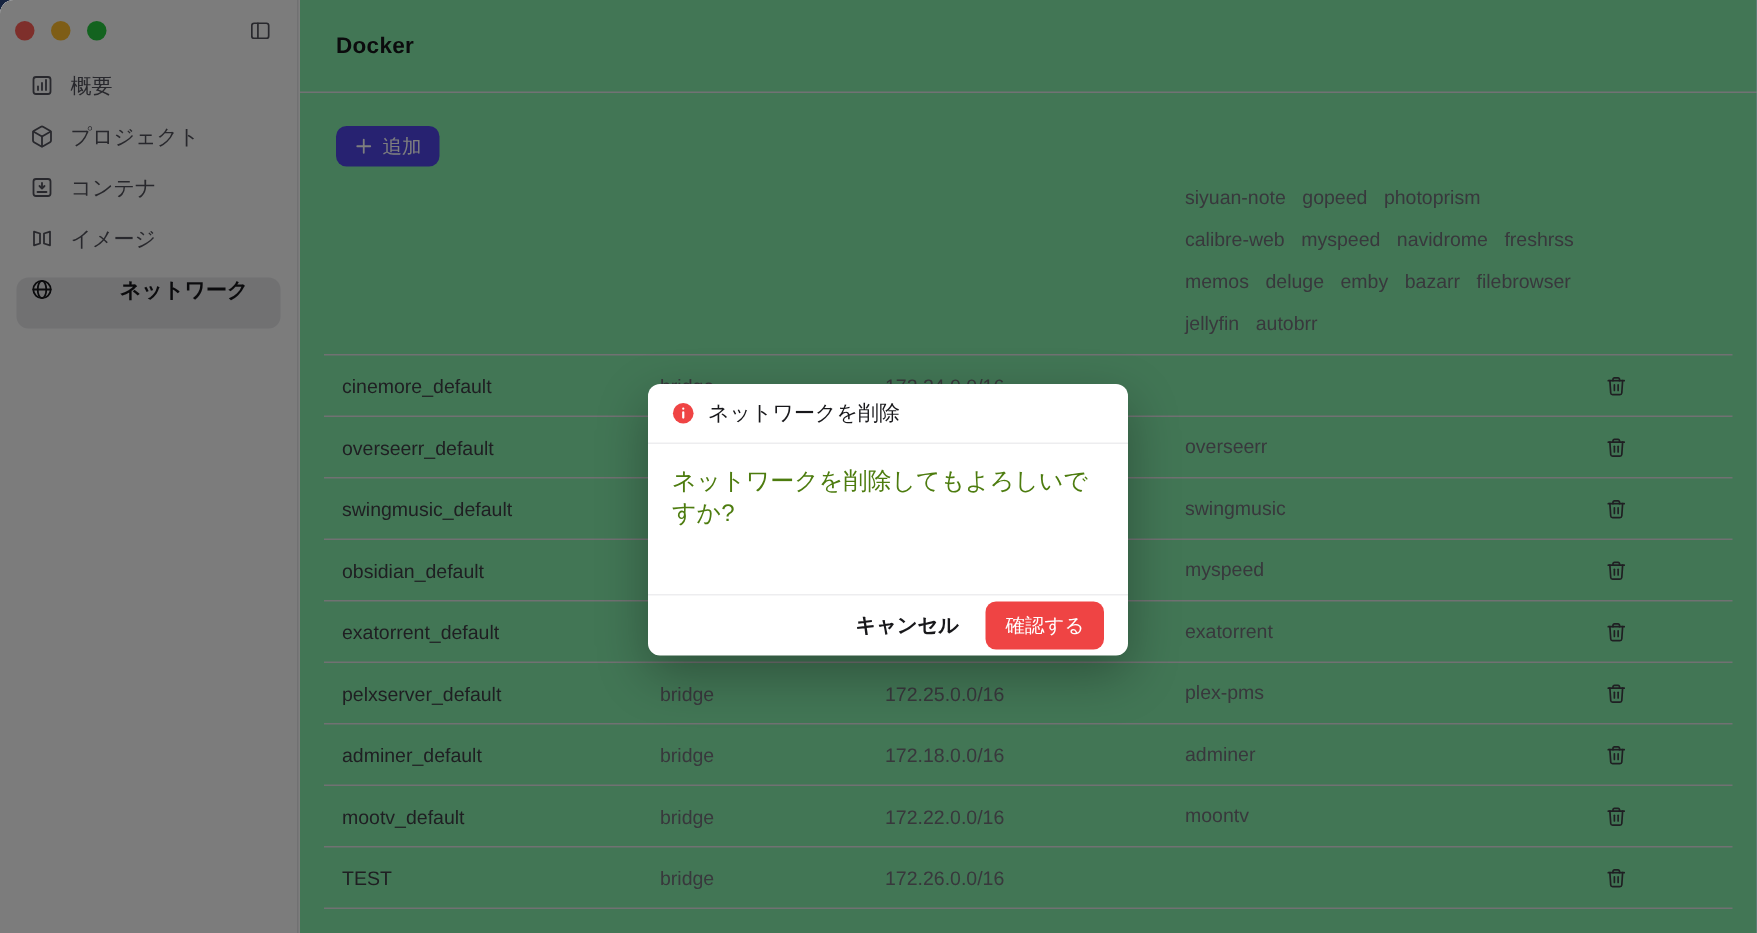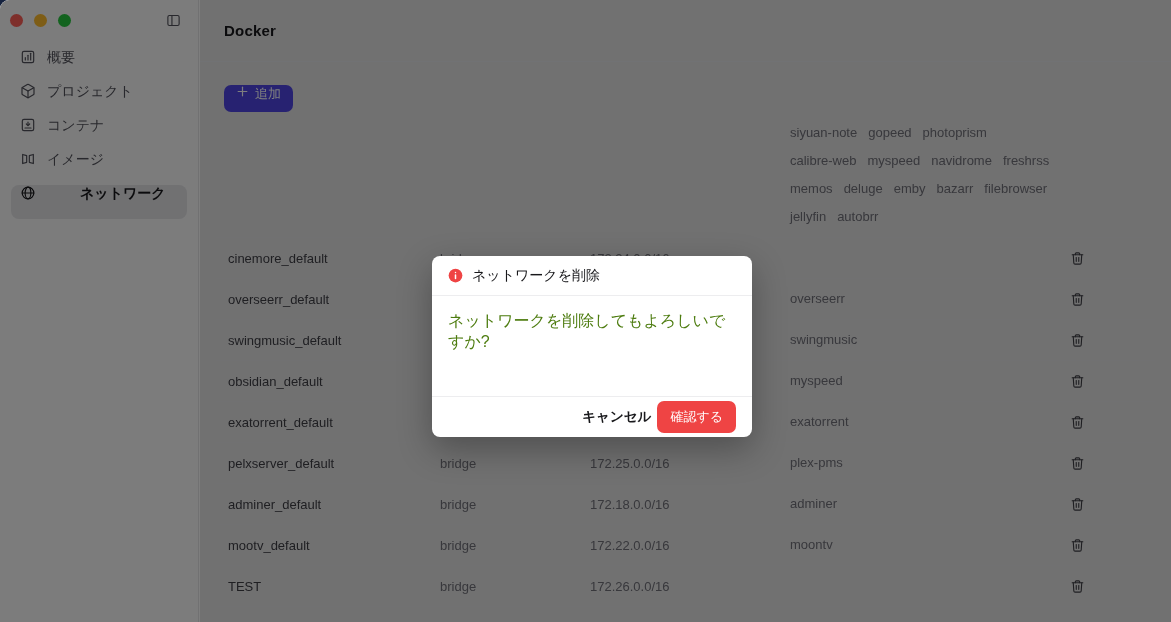--- a/index.html
+++ b/index.html
@@ -12,25 +12,25 @@
   .traffic-lights{display:flex;gap:11px;}
   .tl{width:13px;height:13px;border-radius:50%;display:inline-block;}
   .tl.red{background:#ff5f57;} .tl.yellow{background:#febc2e;} .tl.green{background:#28c840;}
   .panel-toggle{color:#52525b;display:flex;cursor:pointer;}
   nav{margin-top:21px;padding:0 11px;display:flex;flex-direction:column;}
   .nav-item{height:34px;display:flex;align-items:flex-start;gap:11px;padding:0 9px;border-radius:8px;color:#52525b;font-size:14px;cursor:pointer;}
   .nav-item .nav-icon{display:flex;color:#52525b;}
   .nav-item.active{background:#e4e4e7;color:#18181b;font-weight:700;gap:44px;}
   .nav-item.active .nav-icon{color:#18181b;}
   
-  .main{position:absolute;left:200px;top:0;width:971px;height:622px;background:#e5e5e5;}
+  .main{position:absolute;left:200px;top:0;width:971px;height:622px;background:#86efac;}
   .page-header{height:62px;border-bottom:1px solid #e5e7eb;display:flex;align-items:center;padding-left:24px;}
   .page-header h1{font-size:15px;font-weight:700;color:#18181b;letter-spacing:.2px;}
   .content{padding:22px 16px 0 16px;}
-  .add-btn{margin-left:8px;height:27px;display:inline-flex;align-items:flex-start;gap:6px;background:var(--accent);
+  .add-btn{margin-left:8px;height:27px;display:inline-flex;align-items:center;gap:6px;background:var(--accent);
     color:#fff;border:none;border-radius:7px;padding:0 12px;font-size:13px;font-family:inherit;cursor:pointer;}
   .add-btn svg{display:block;}
   
   .table{margin-top:1px;}
   .trow{display:flex;align-items:center;min-height:41px;border-bottom:1px solid #e4e4e7;font-size:13px;}
   .trow.first{align-items:flex-start;padding:6px 0;border-bottom:1px solid #e4e4e7;}
   .cell{padding-left:12px;}
   .c-name{width:212px;color:#3f3f46;}
   .c-driver{width:150px;color:#71717a;}
   .c-subnet{width:200px;color:#71717a;}
@@ -39,21 +39,21 @@
   .trash-btn{background:none;border:none;color:#3f3f46;cursor:pointer;display:flex;padding:2px;}
   
   .overlay{position:absolute;inset:0;background:rgba(0,0,0,.505);z-index:50;}
   .modal{position:absolute;left:432px;top:256px;width:320px;height:181px;background:#fff;border-radius:8px;
     box-shadow:0 12px 34px rgba(0,0,0,.3);z-index:60;overflow:hidden;}
   .modal-header{height:40px;display:flex;align-items:center;gap:9px;padding:3px 16px;border-bottom:1px solid #ededef;}
   .modal-title{font-size:14px;color:#18181b;font-weight:500;}
   .info-icon{display:flex;}
   .modal-body{padding:15px 16px;font-size:16px;color:#4d7c0f;}
   .modal-footer{position:absolute;bottom:0;left:0;right:0;height:41px;border-top:1px solid #ededef;
-    display:flex;justify-content:flex-end;align-items:center;gap:6px;padding:0 16px;}
+    display:flex;justify-content:flex-end;align-items:center;gap:18px;padding:0 16px;}
   .btn-ghost{background:none;border:none;font-size:13.5px;font-weight:600;color:#18181b;font-family:inherit;cursor:pointer;}
   .btn-danger{background:var(--danger);border:none;color:#fff;font-size:13px;font-family:inherit;
     border-radius:7px;padding:7px 13px;cursor:pointer;}
 </style>
 </head>
 <body>
 
 <div class="screen">
 
   <aside class="sidebar">

